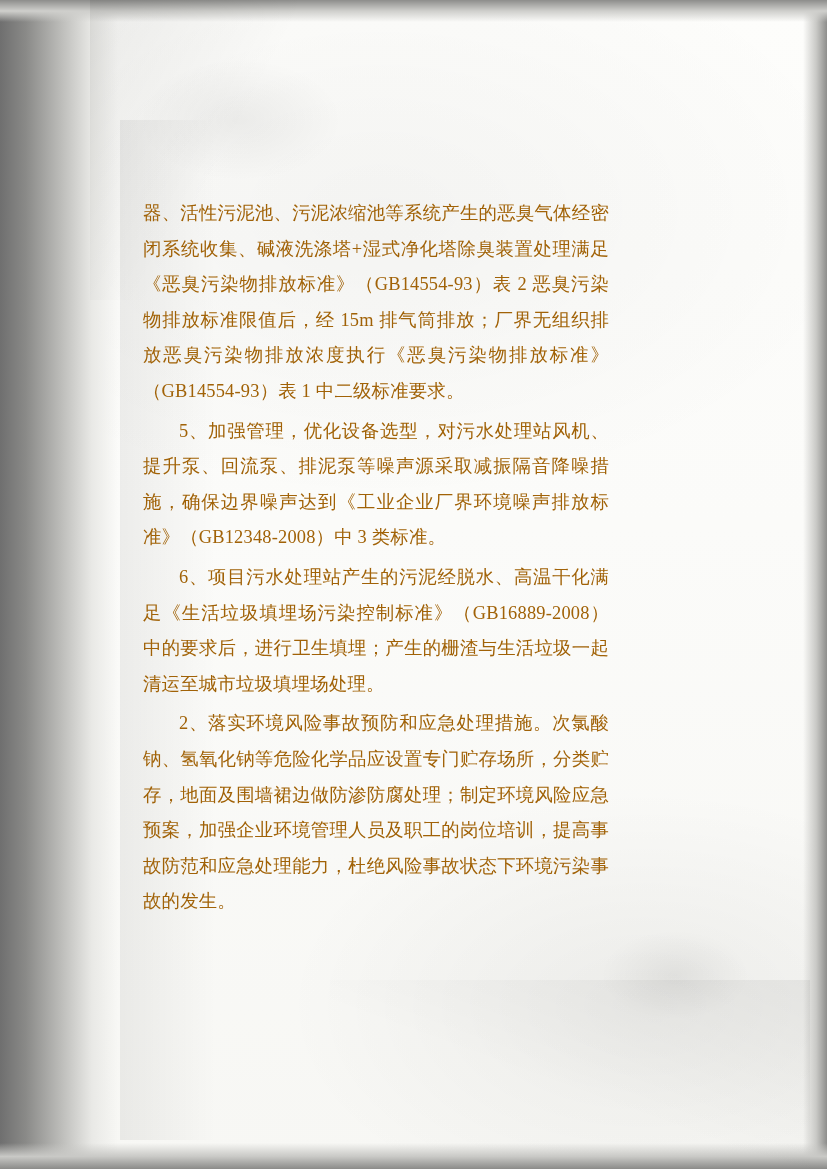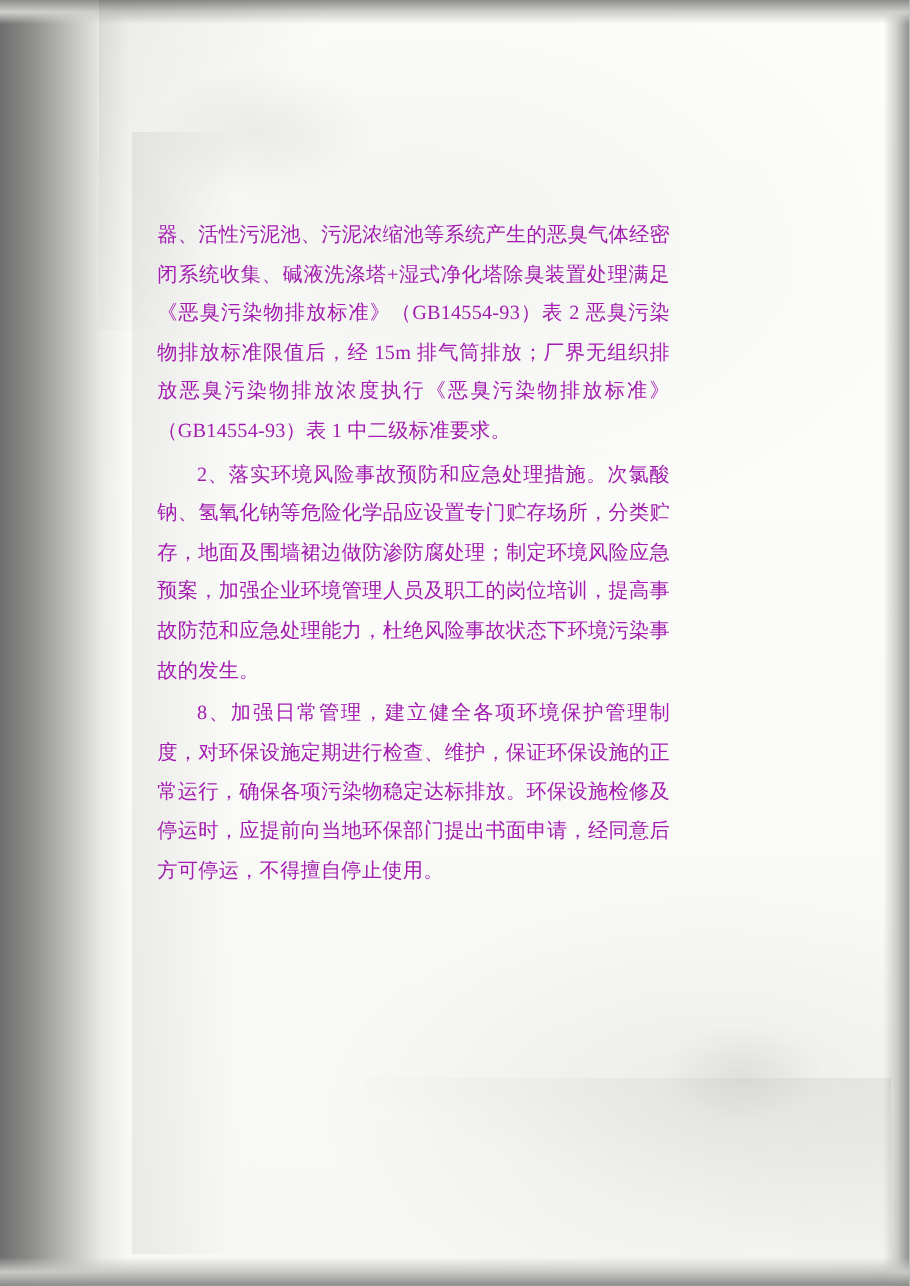--- a/index.html
+++ b/index.html
@@ -96,21 +96,21 @@
   .content {
     position: absolute;
     left: 143px;
     top: 196px;
     width: 466px;
   }
   p {
     margin: 0 0 4px 0;
     font-size: 18.4px;
     line-height: 35.6px;
-    color: #a21caf;
+    color: #a16207;
     text-align: justify;
     text-justify: inter-ideograph;
     letter-spacing: 0.2px;
     font-family: "Liberation Serif", "DejaVu Serif", serif;
   }
   p.indent {
     text-indent: 36px;
   }
 </style>
 </head>
@@ -123,16 +123,17 @@
   <div class="gutter-top"></div>
   <div class="gutter-bottom"></div>
   <div class="crease-a"></div>
   <div class="crease-b"></div>
   <div class="crease-c"></div>
   <div class="smudge-1"></div>
   <div class="smudge-2"></div>
 
   <div class="content">
     <p>器、活性污泥池、污泥浓缩池等系统产生的恶臭气体经密闭系统收集、碱液洗涤塔+湿式净化塔除臭装置处理满足《恶臭污染物排放标准》（GB14554-93）表 2 恶臭污染物排放标准限值后，经 15m 排气筒排放；厂界无组织排放恶臭污染物排放浓度执行《恶臭污染物排放标准》（GB14554-93）表 1 中二级标准要求。</p>
+    <p class="indent">5、加强管理，优化设备选型，对污水处理站风机、提升泵、回流泵、排泥泵等噪声源采取减振隔音降噪措施，确保边界噪声达到《工业企业厂界环境噪声排放标准》（GB12348-2008）中 3 类标准。</p>
+    <p class="indent">6、项目污水处理站产生的污泥经脱水、高温干化满足《生活垃圾填埋场污染控制标准》（GB16889-2008）中的要求后，进行卫生填埋；产生的栅渣与生活垃圾一起清运至城市垃圾填埋场处理。</p>
     <p class="indent">2、落实环境风险事故预防和应急处理措施。次氯酸钠、氢氧化钠等危险化学品应设置专门贮存场所，分类贮存，地面及围墙裙边做防渗防腐处理；制定环境风险应急预案，加强企业环境管理人员及职工的岗位培训，提高事故防范和应急处理能力，杜绝风险事故状态下环境污染事故的发生。</p>
-    <p class="indent">8、加强日常管理，建立健全各项环境保护管理制度，对环保设施定期进行检查、维护，保证环保设施的正常运行，确保各项污染物稳定达标排放。环保设施检修及停运时，应提前向当地环保部门提出书面申请，经同意后方可停运，不得擅自停止使用。</p>
   </div>
 </div>
 
 </body></html>

